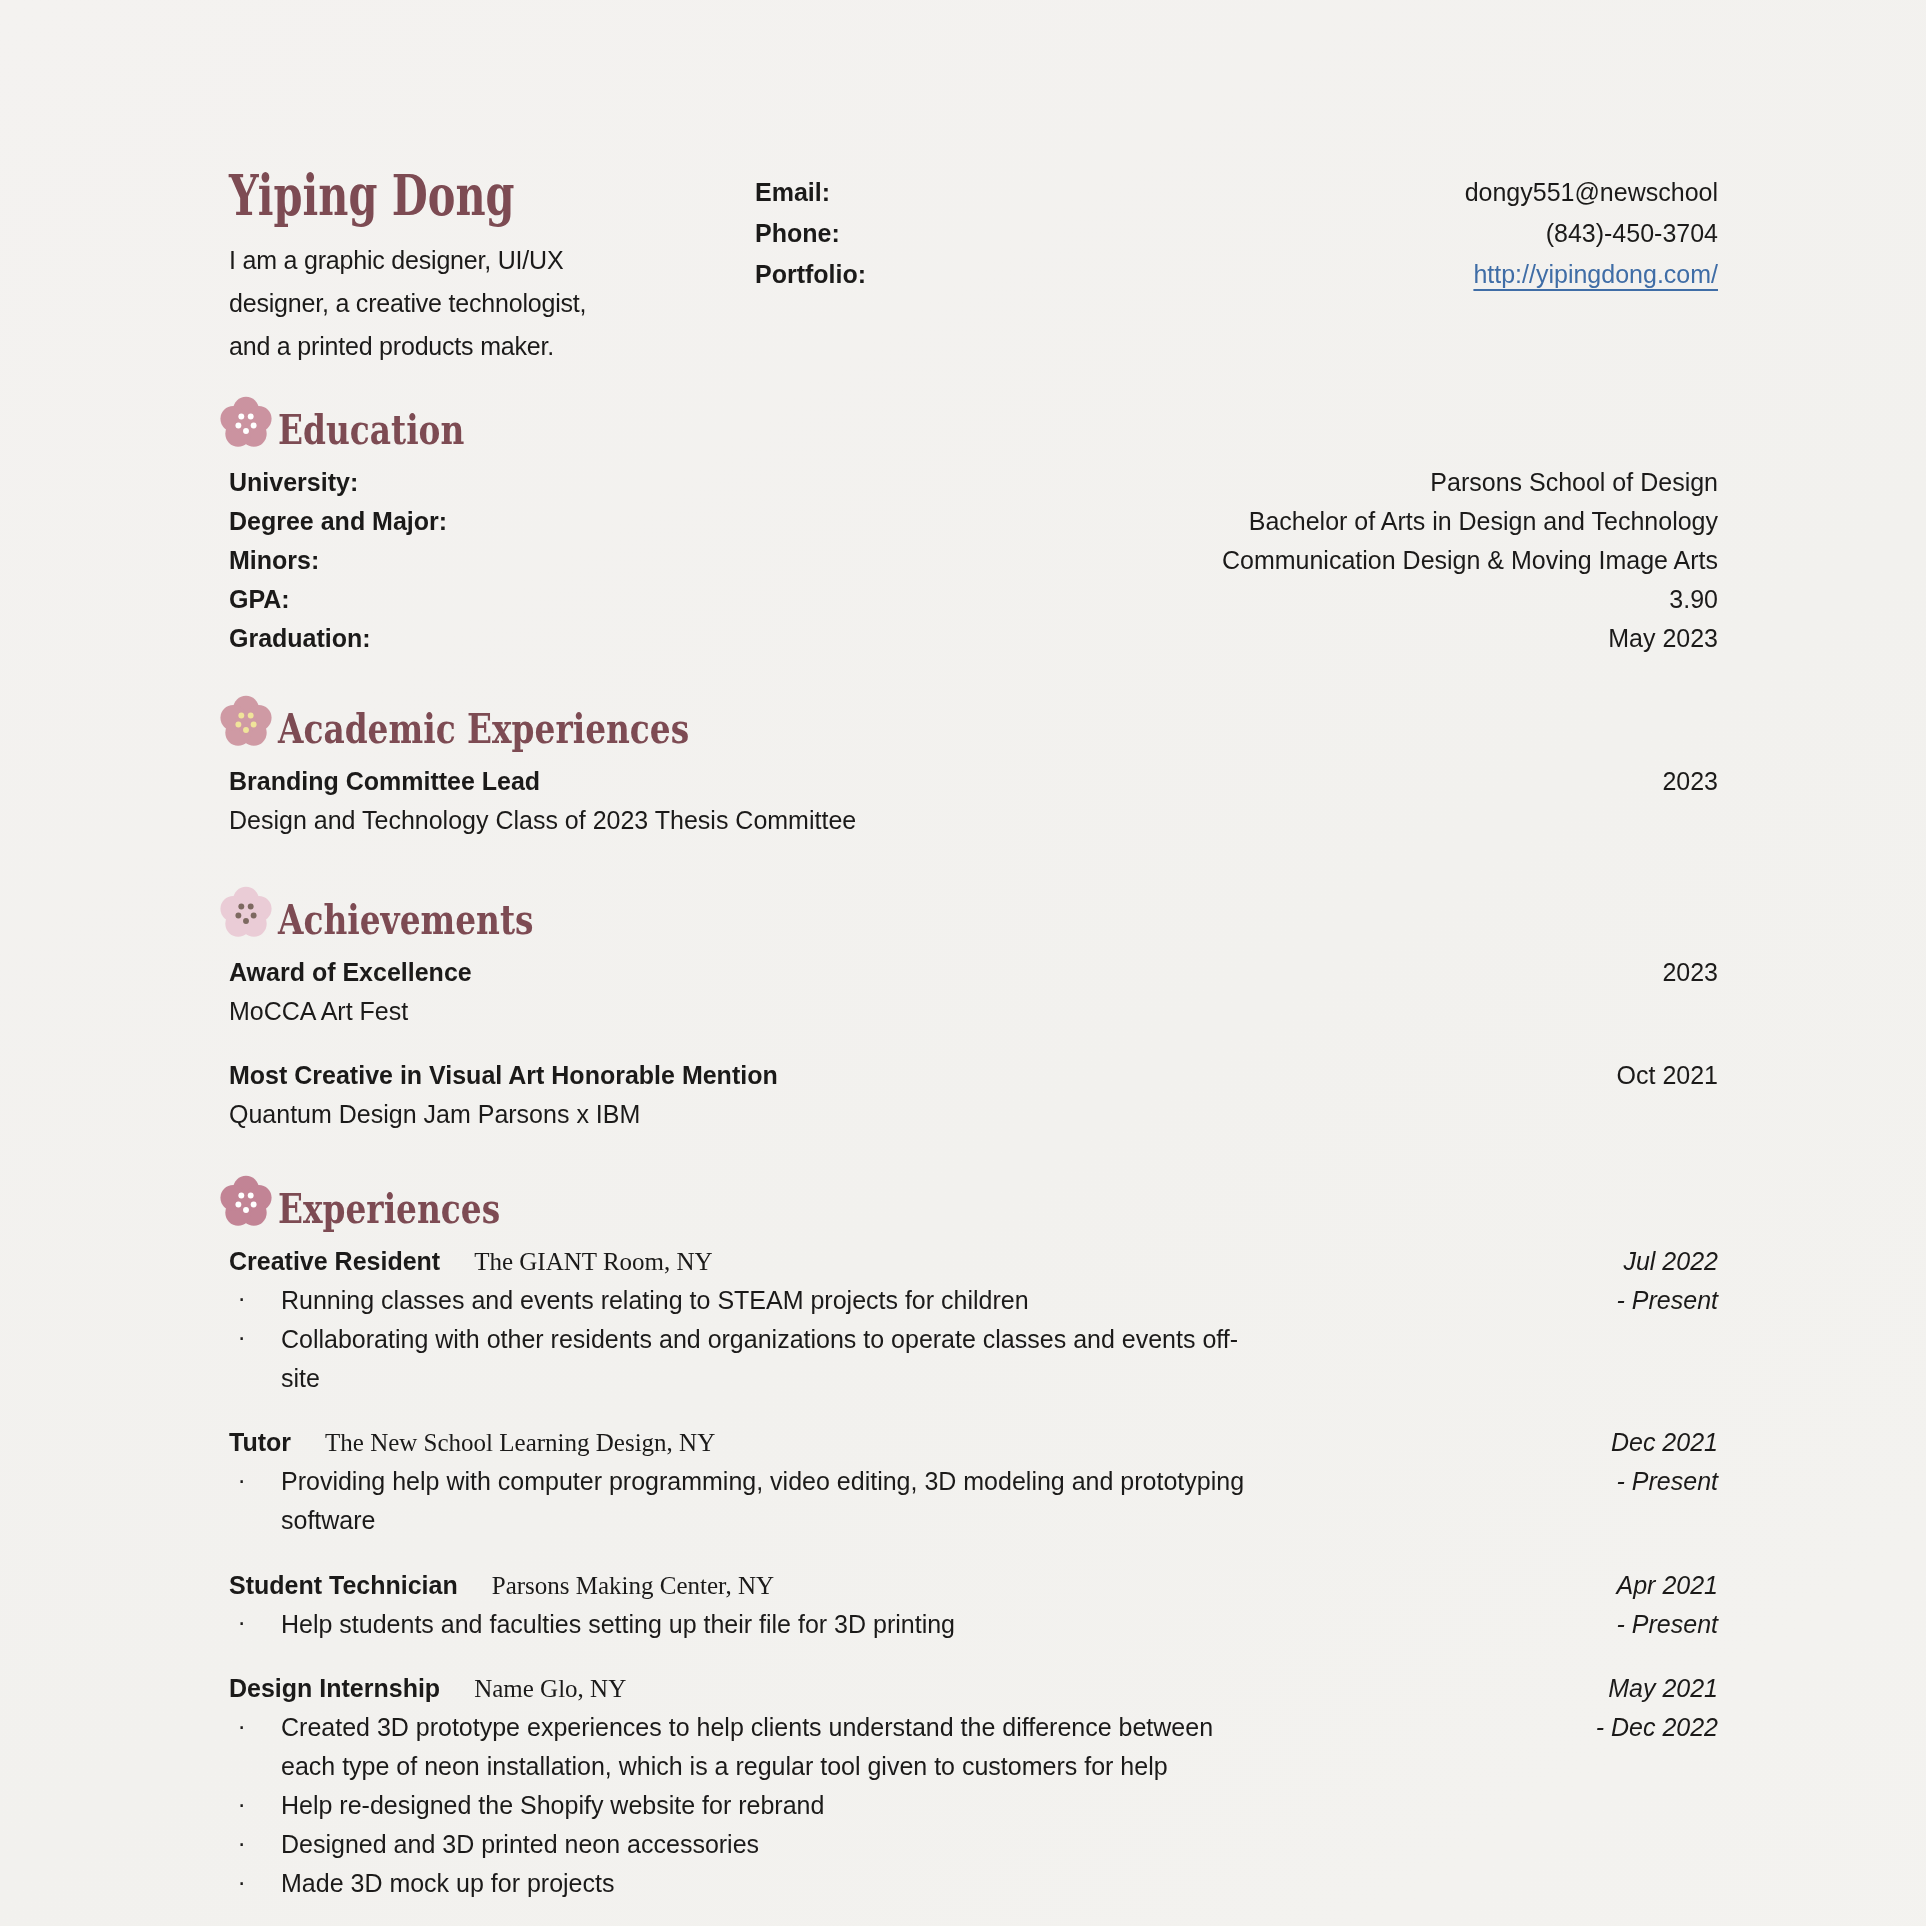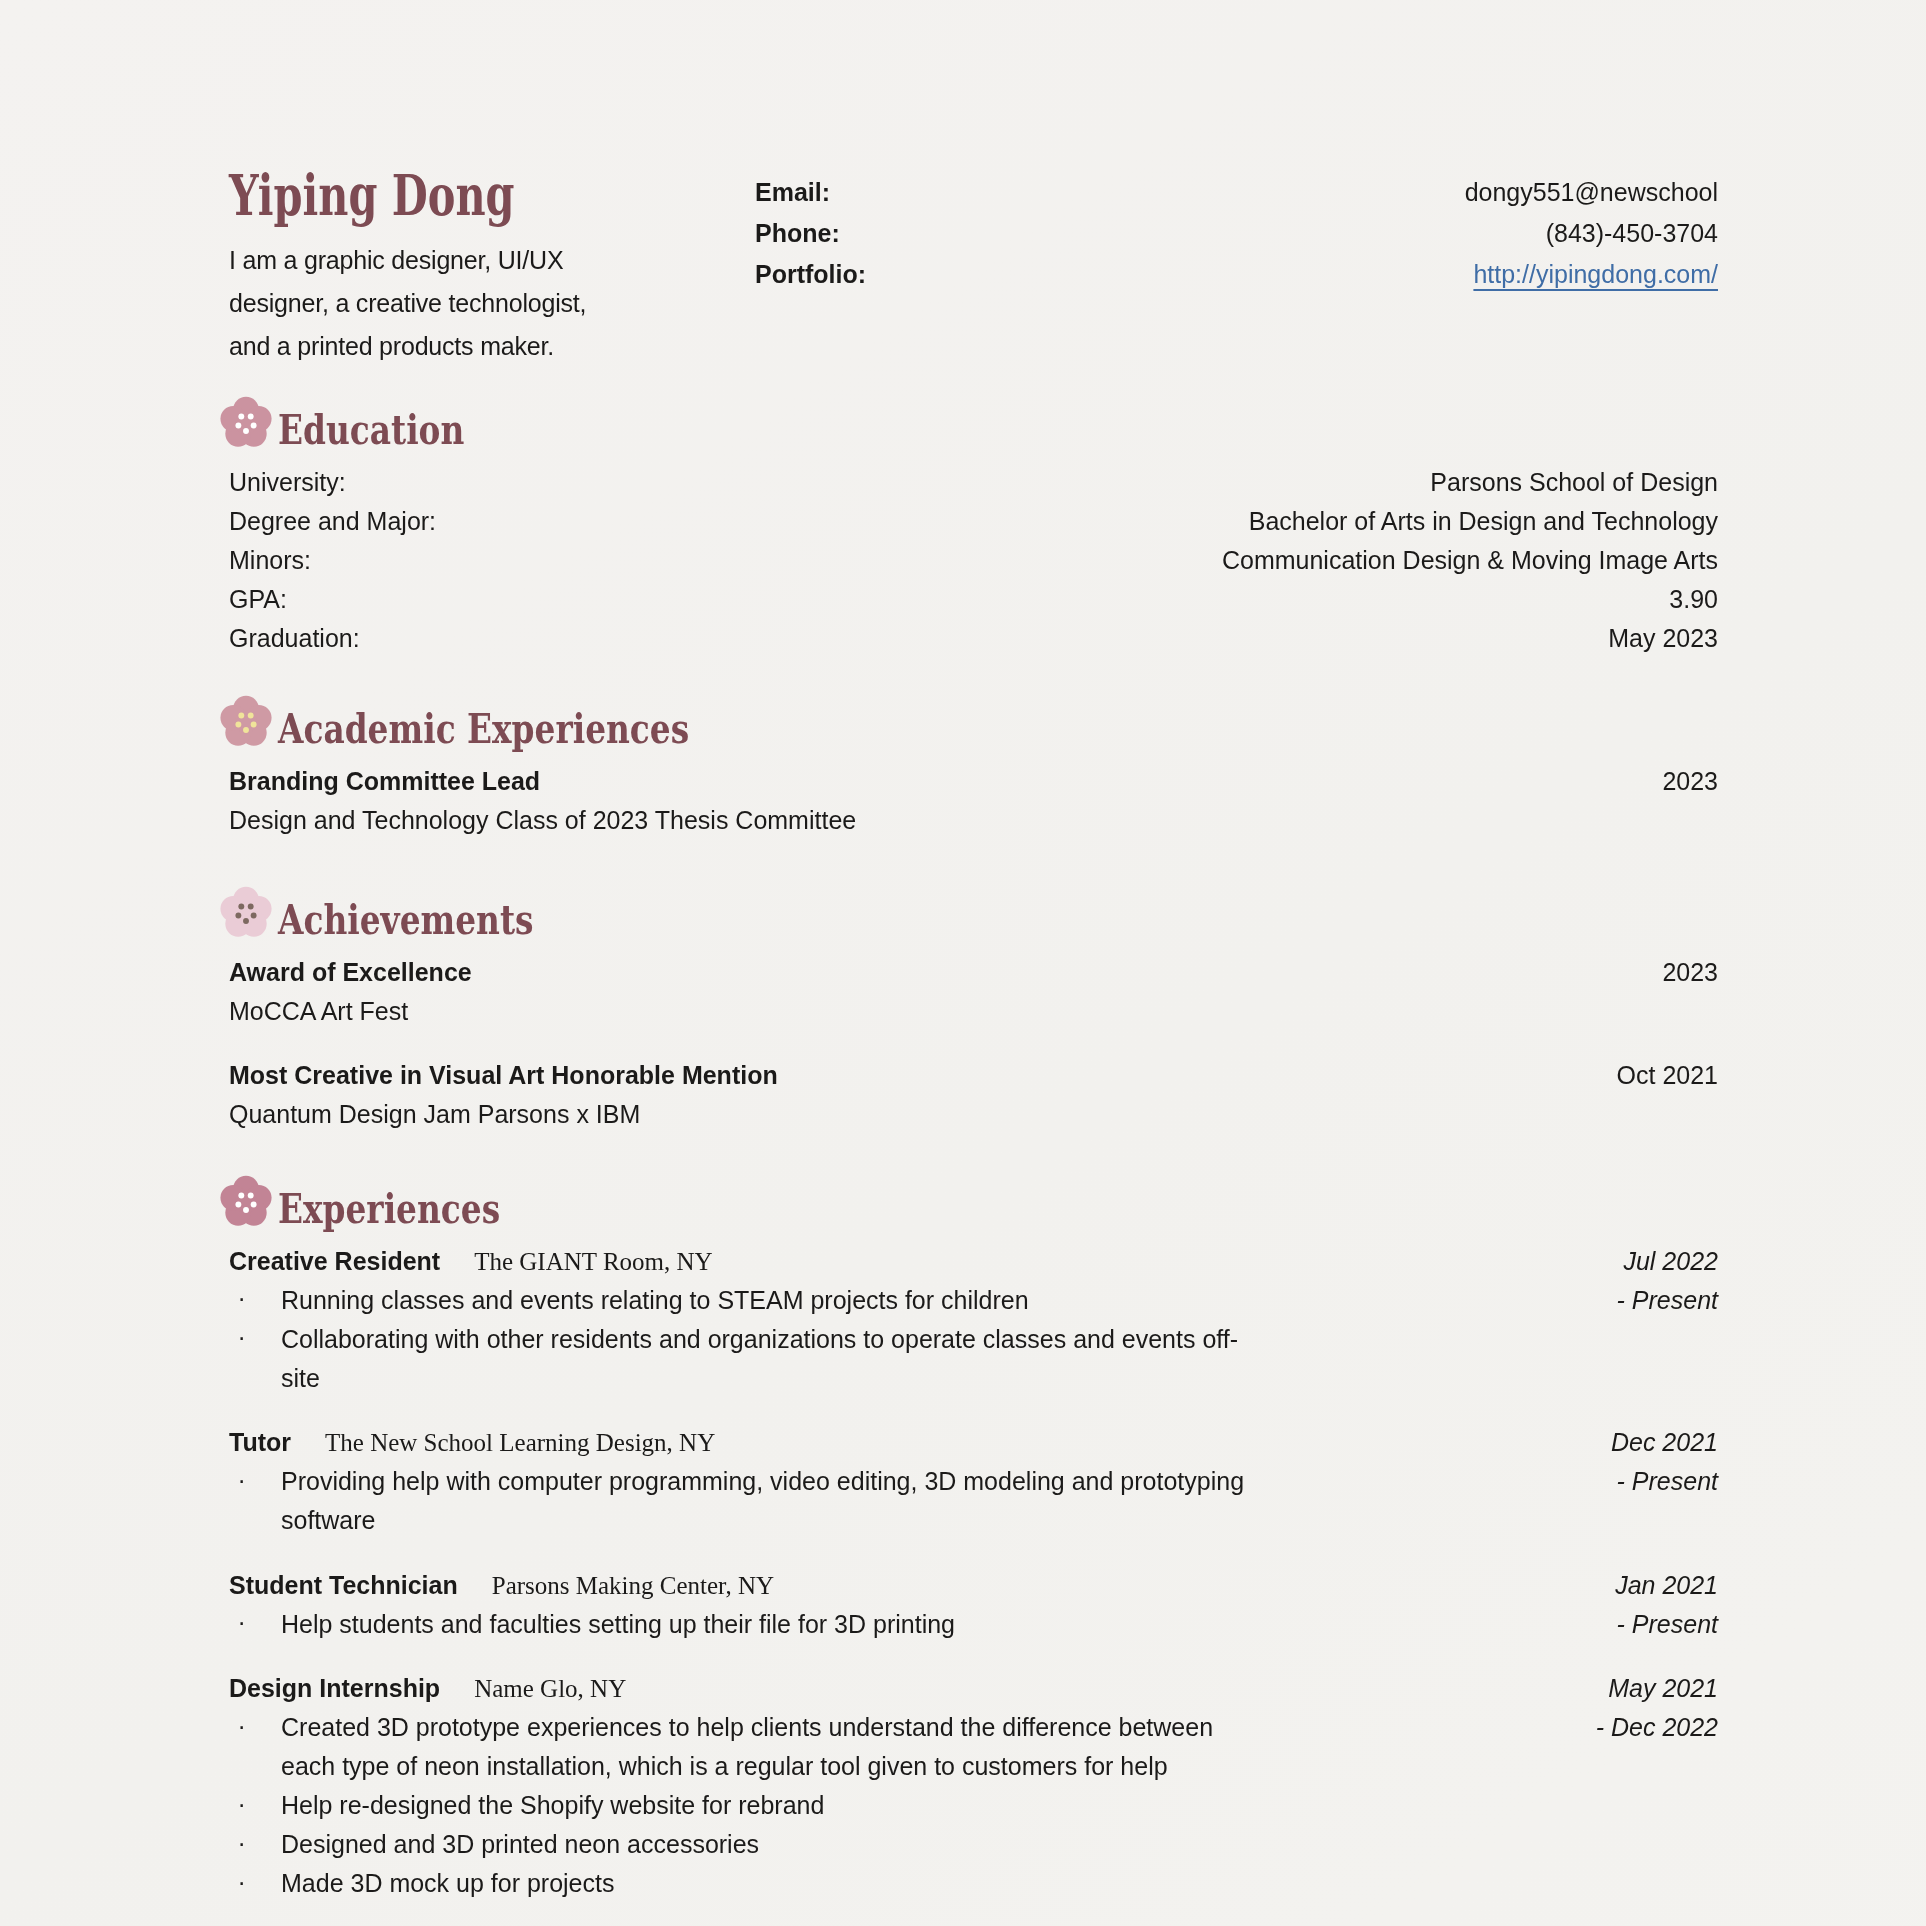--- a/index.html
+++ b/index.html
@@ -29,21 +29,21 @@
   section{display:block;}
   .section-heading{display:flex;align-items:flex-end;height:69px;margin:0 0 7px -15.4px;}
   .flower{width:64px;height:64px;flex:none;margin-bottom:0.8px;}
   .flower svg{width:100%;height:100%;display:block;}
   .section-title{font-family:"DejaVu Serif","Liberation Serif",serif;font-weight:700;
     font-size:41px;line-height:1;color:#7d4b53;
     transform:scaleX(.8);transform-origin:left bottom;white-space:nowrap;margin-bottom:4.6px;}
   
   .sec-education{margin-top:18.5px;}
   .kv-row{display:flex;justify-content:space-between;line-height:39px;}
-  .kv-label{font-weight:400;}
+  .kv-label{font-weight:700;}
   .kv-value{}
   
   .sec-academic-experiences{margin-top:28px;}
   .sec-achievements{margin-top:37px;}
   .entry{margin-bottom:25px;}
   .entry-head{display:flex;justify-content:space-between;line-height:39px;gap:20px;}
   .entry-title{font-weight:700;}
   .entry-sub{line-height:39px;}
   
   .sec-experiences{margin-top:32px;}
@@ -220,21 +220,21 @@
           <div class="job-dates">
             <div class="job-date">Dec 2021</div>
             <div class="job-date2">- Present</div>
           </div>
           <div class="bullet"><span class="dot">·</span><span class="bullet-text">Providing help with computer programming, video editing, 3D modeling and prototyping
 software</span></div>
         </div>
         <div class="job">
           <div class="job-head"><span class="job-title">Student Technician</span><span class="job-company">Parsons Making Center, NY</span></div>
           <div class="job-dates">
-            <div class="job-date">Jan 2021</div>
+            <div class="job-date">Apr 2021</div>
             <div class="job-date2">- Present</div>
           </div>
           <div class="bullet"><span class="dot">·</span><span class="bullet-text">Help students and faculties setting up their file for 3D printing</span></div>
         </div>
         <div class="job">
           <div class="job-head"><span class="job-title">Design Internship</span><span class="job-company">Name Glo, NY</span></div>
           <div class="job-dates">
             <div class="job-date">May 2021</div>
             <div class="job-date2">- Dec 2022</div>
           </div>

